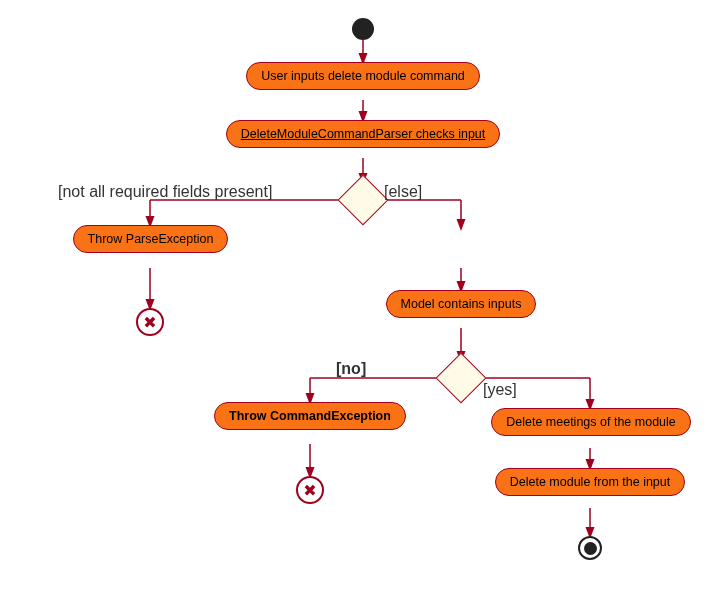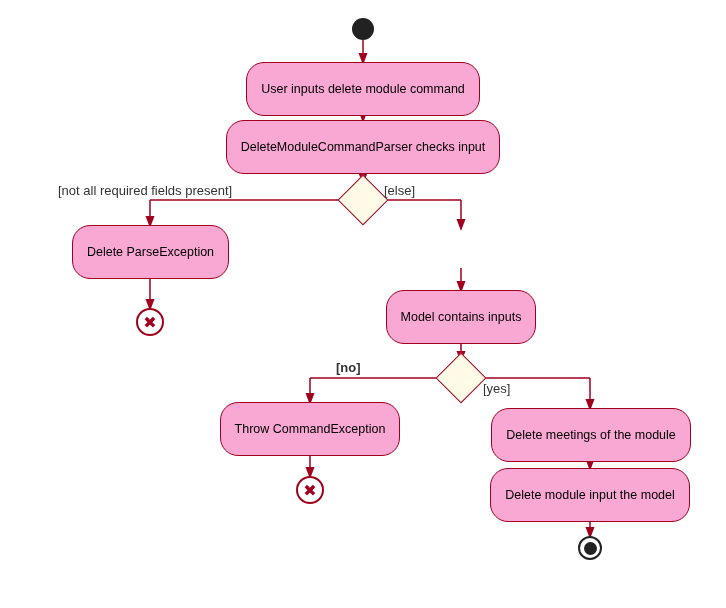--- a/index.html
+++ b/index.html
@@ -20,22 +20,22 @@
     .node {
       position: absolute;
       display: flex;
       align-items: center;
       justify-content: center;
       text-align: center;
     }
     .rounded-rect {
       border: 1.5px solid #a0001e;
       border-radius: 18px;
-      background: #f9a8d4;
-      padding: 19px 14px;
+      background: #f97316;
+      padding: 6px 14px;
       color: #000;
       font-size: 12.5px;
       white-space: nowrap;
     }
     .diamond {
       width: 36px;
       height: 36px;
       background: #fffbe6;
       border: 1.5px solid #a0001e;
       transform: rotate(45deg);
@@ -83,21 +83,21 @@
     }
     svg.arrows {
       position: absolute;
       top: 0; left: 0;
       width: 726px;
       height: 608px;
       pointer-events: none;
     }
     .label-small {
       position: absolute;
-      font-size: 13px;
+      font-size: 16px;
       color: #333;
       text-align: center;
     }
   </style>
 </head>
 <body>
 
 <div id="diagram">
 
   <svg class="arrows">
@@ -140,36 +140,36 @@
   </svg>
 
   <div class="node" style="left:352px;top:18px;">
     <div class="circle-filled"></div>
   </div>
 
   <div class="node" style="left:210px;top:62px;width:306px;">
     <div class="rounded-rect">User inputs delete module command</div>
   </div>
 
-  <div class="node" style="left:188px;top:120px;width:350px;">
+  <div class="node" style="left:188px;top:120px;width:350px;text-decoration:underline;">
     <div class="rounded-rect">DeleteModuleCommandParser checks input</div>
   </div>
 
   <div class="node" style="left:345px;top:182px;width:36px;height:36px;">
     <div class="diamond-wrap">
       <div class="diamond"></div>
     </div>
   </div>
 
   <div class="label-small" style="left:58px;top:183px;">[not all required fields present]</div>
 
   <div class="label-small" style="left:384px;top:183px;">[else]</div>
 
   <div class="node" style="left:68px;top:225px;width:165px;">
-    <div class="rounded-rect">Delete ParseException</div>
+    <div class="rounded-rect">Throw ParseException</div>
   </div>
 
   <div class="node" style="left:136px;top:308px;">
     <div class="x-circle">✖</div>
   </div>
 
 
   <div class="node" style="left:370px;top:290px;width:182px;">
     <div class="rounded-rect">Model contains inputs</div>
   </div>
@@ -177,34 +177,34 @@
   <div class="node" style="left:443px;top:360px;width:36px;height:36px;">
     <div class="diamond-wrap">
       <div class="diamond"></div>
     </div>
   </div>
 
   <div class="label-small" style="left:336px;top:360px;font-weight:bold;">[no]</div>
 
   <div class="label-small" style="left:483px;top:360px;margin-top:21px;">[yes]</div>
 
-  <div class="node" style="left:210px;top:402px;width:200px;">
+  <div class="node" style="left:210px;top:402px;width:200px;font-weight:bold;">
     <div class="rounded-rect">Throw CommandException</div>
   </div>
 
   <div class="node" style="left:296px;top:476px;">
     <div class="x-circle">✖</div>
   </div>
 
   <div class="node" style="left:460px;top:408px;width:262px;">
     <div class="rounded-rect">Delete meetings of the module</div>
   </div>
 
   <div class="node" style="left:462px;top:468px;width:256px;">
-    <div class="rounded-rect">Delete module input the model</div>
+    <div class="rounded-rect">Delete module from the input</div>
   </div>
 
   <div class="node" style="left:578px;top:536px;">
     <div class="circle-end">
       <div class="circle-end-inner"></div>
     </div>
   </div>
 
 </div>
 

